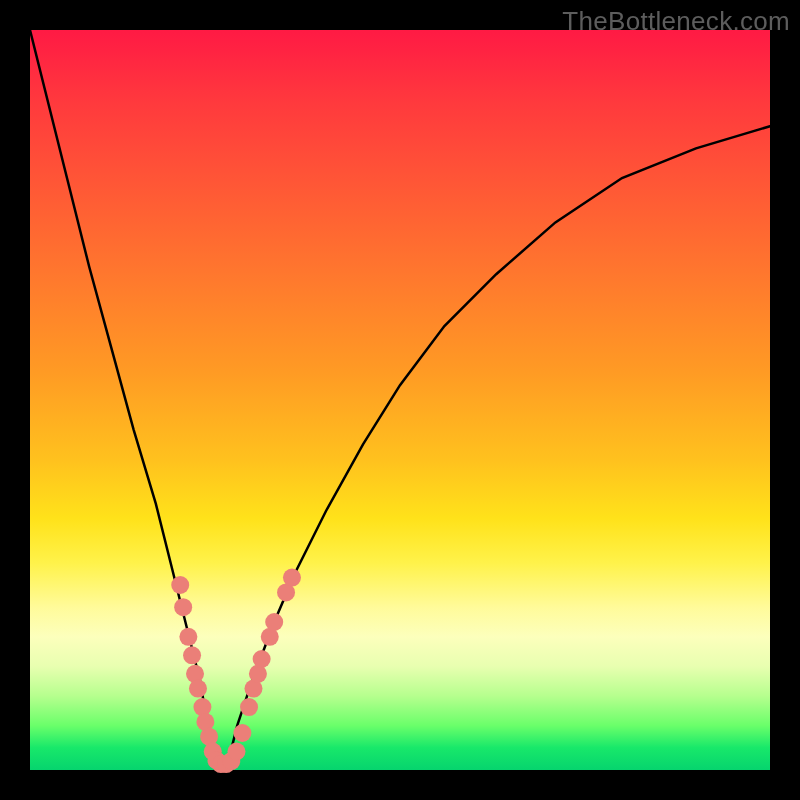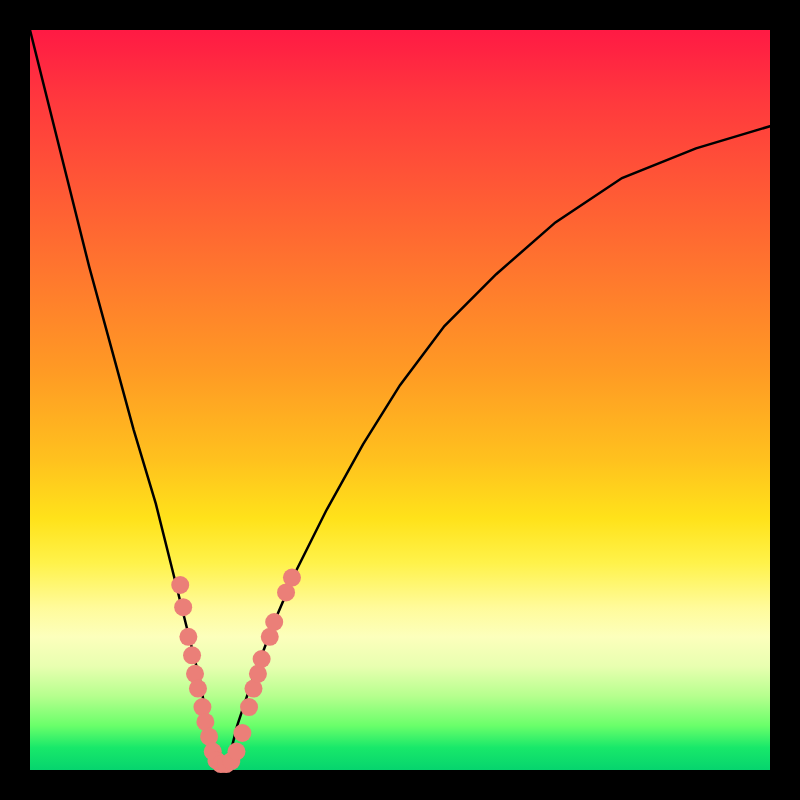--- a/index.html
+++ b/index.html
@@ -90,13 +90,14 @@
           <circle cx="223.48" cy="658.60" r="9" fill="#eb7f78"></circle>
           <circle cx="227.92" cy="643.80" r="9" fill="#eb7f78"></circle>
           <circle cx="231.62" cy="629.00" r="9" fill="#eb7f78"></circle>
           <circle cx="239.76" cy="606.80" r="9" fill="#eb7f78"></circle>
           <circle cx="244.20" cy="592.00" r="9" fill="#eb7f78"></circle>
           <circle cx="256.04" cy="562.40" r="9" fill="#eb7f78"></circle>
           <circle cx="261.96" cy="547.60" r="9" fill="#eb7f78"></circle>
         </g>
     </svg>
   </div>
+  <div class="watermark">TheBottleneck.com</div>
 </div>
 
 </body></html>

